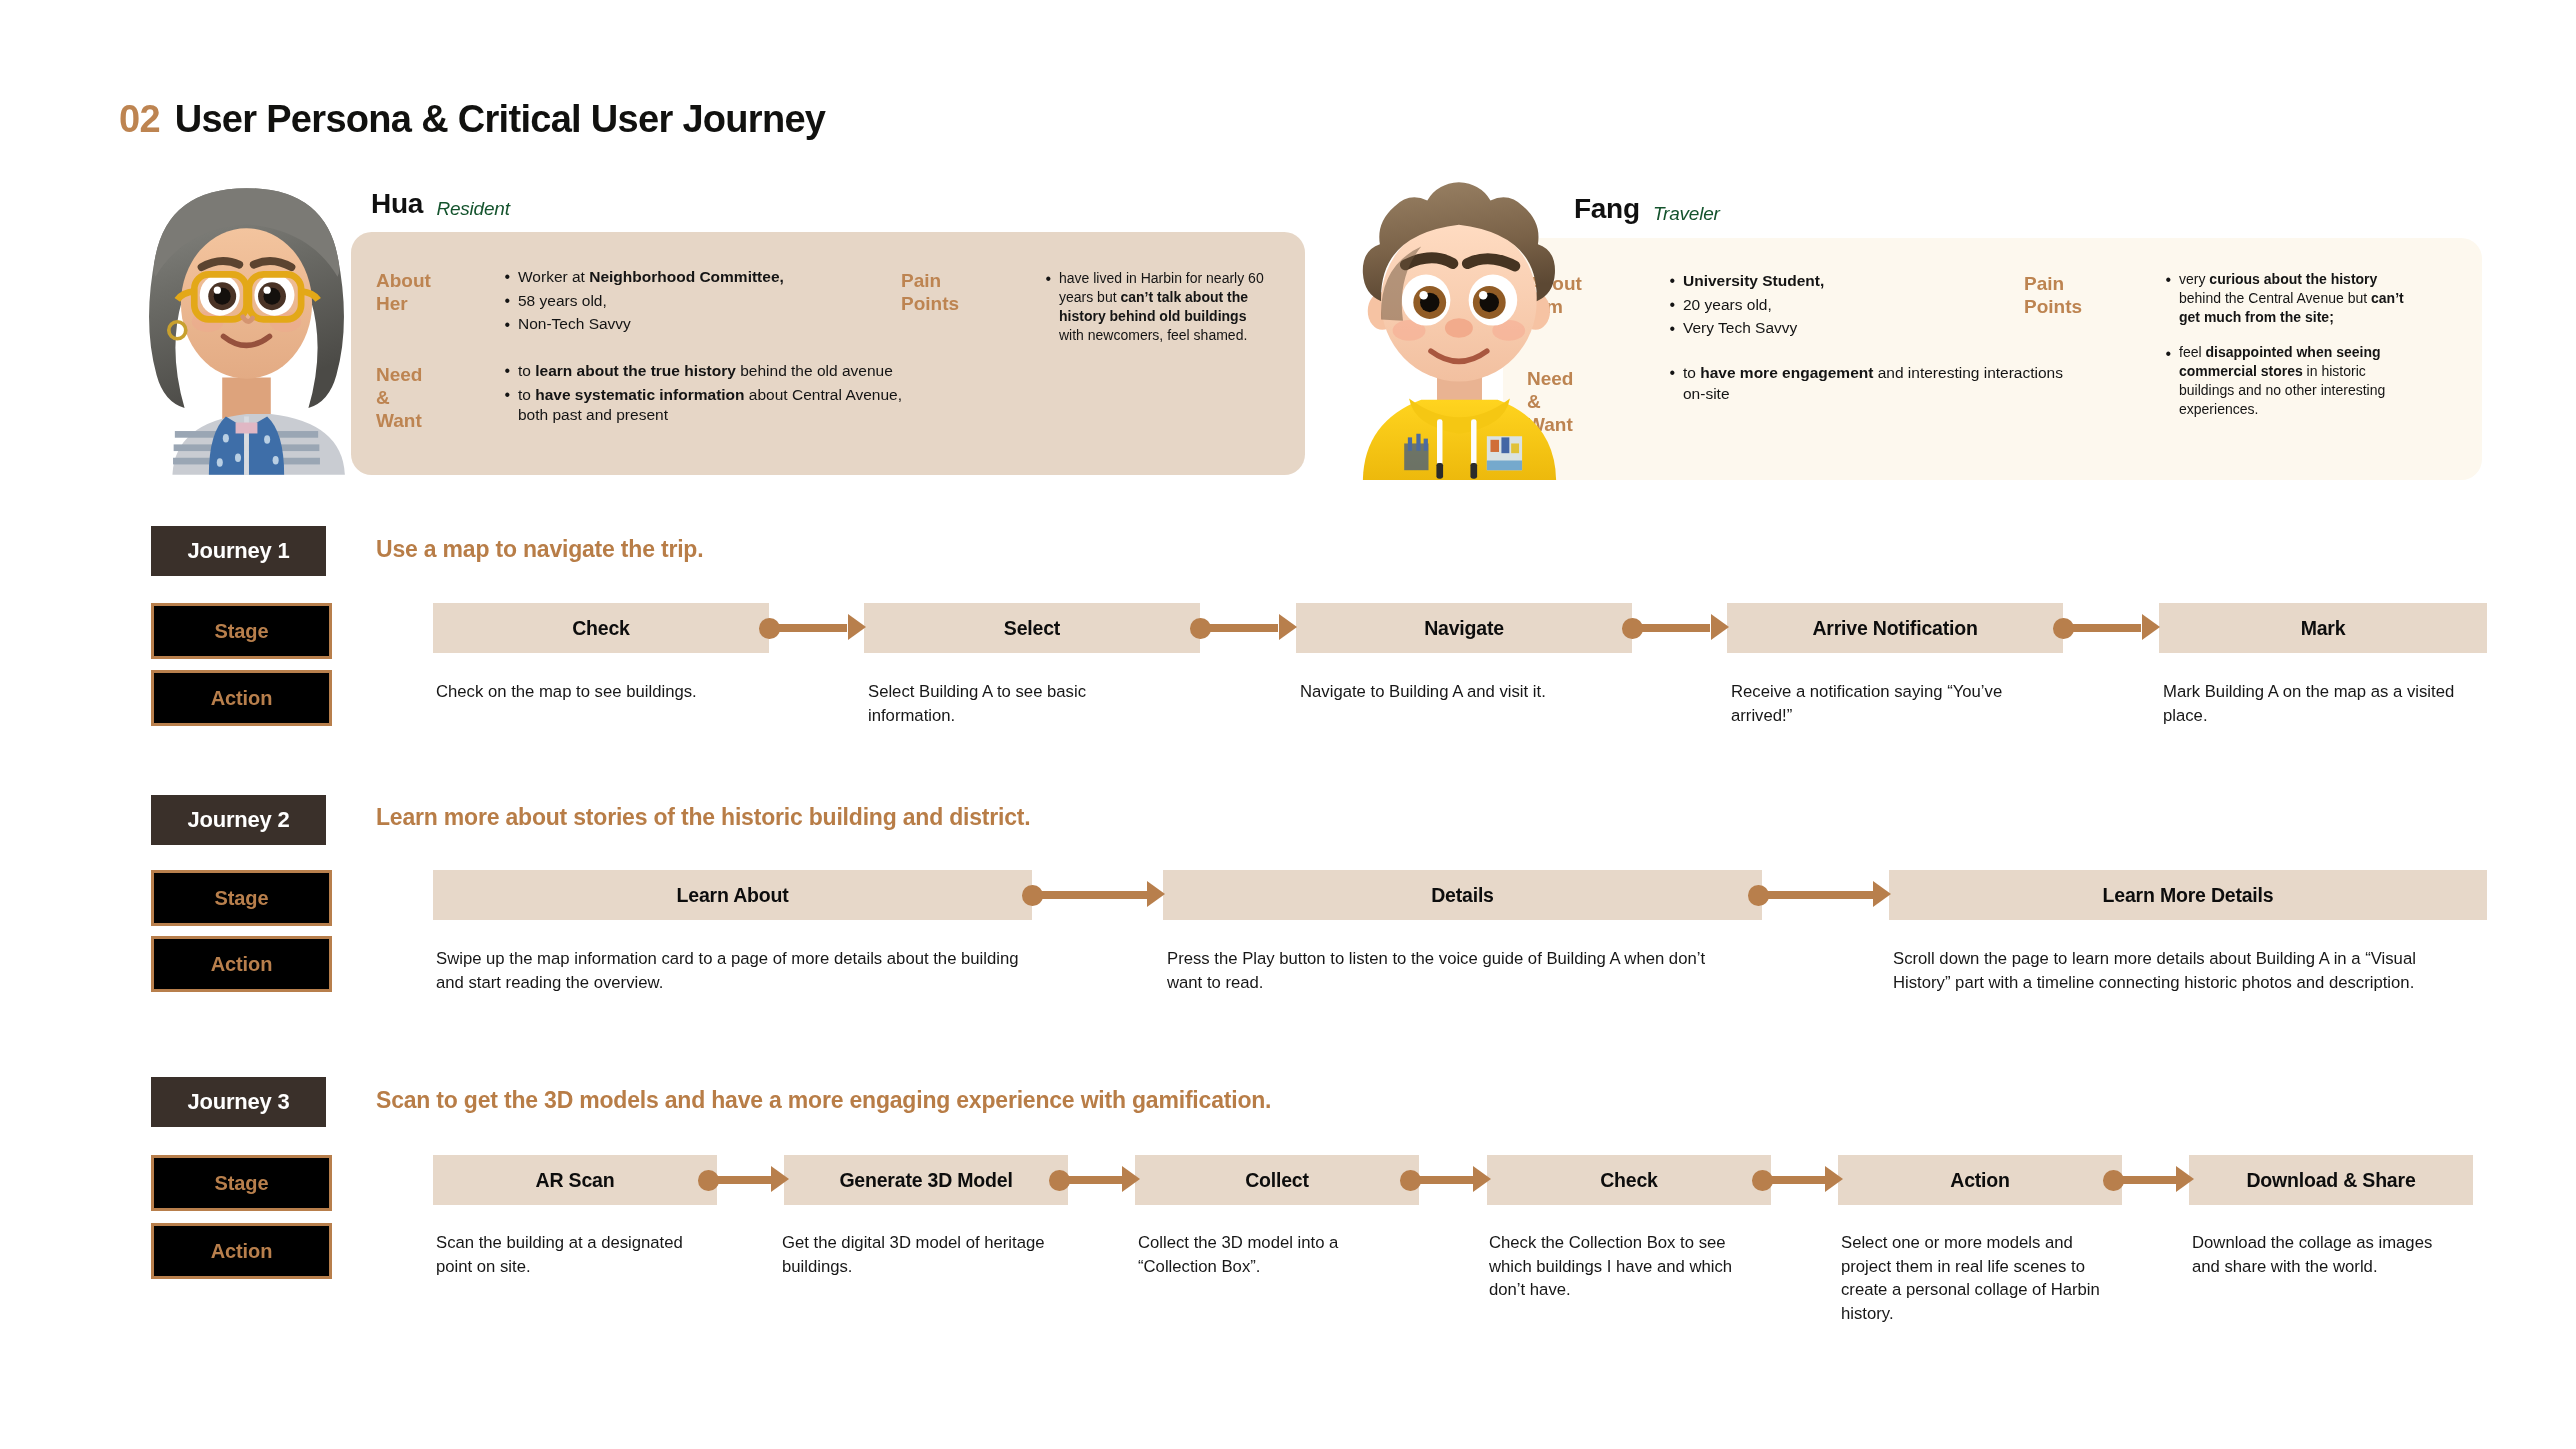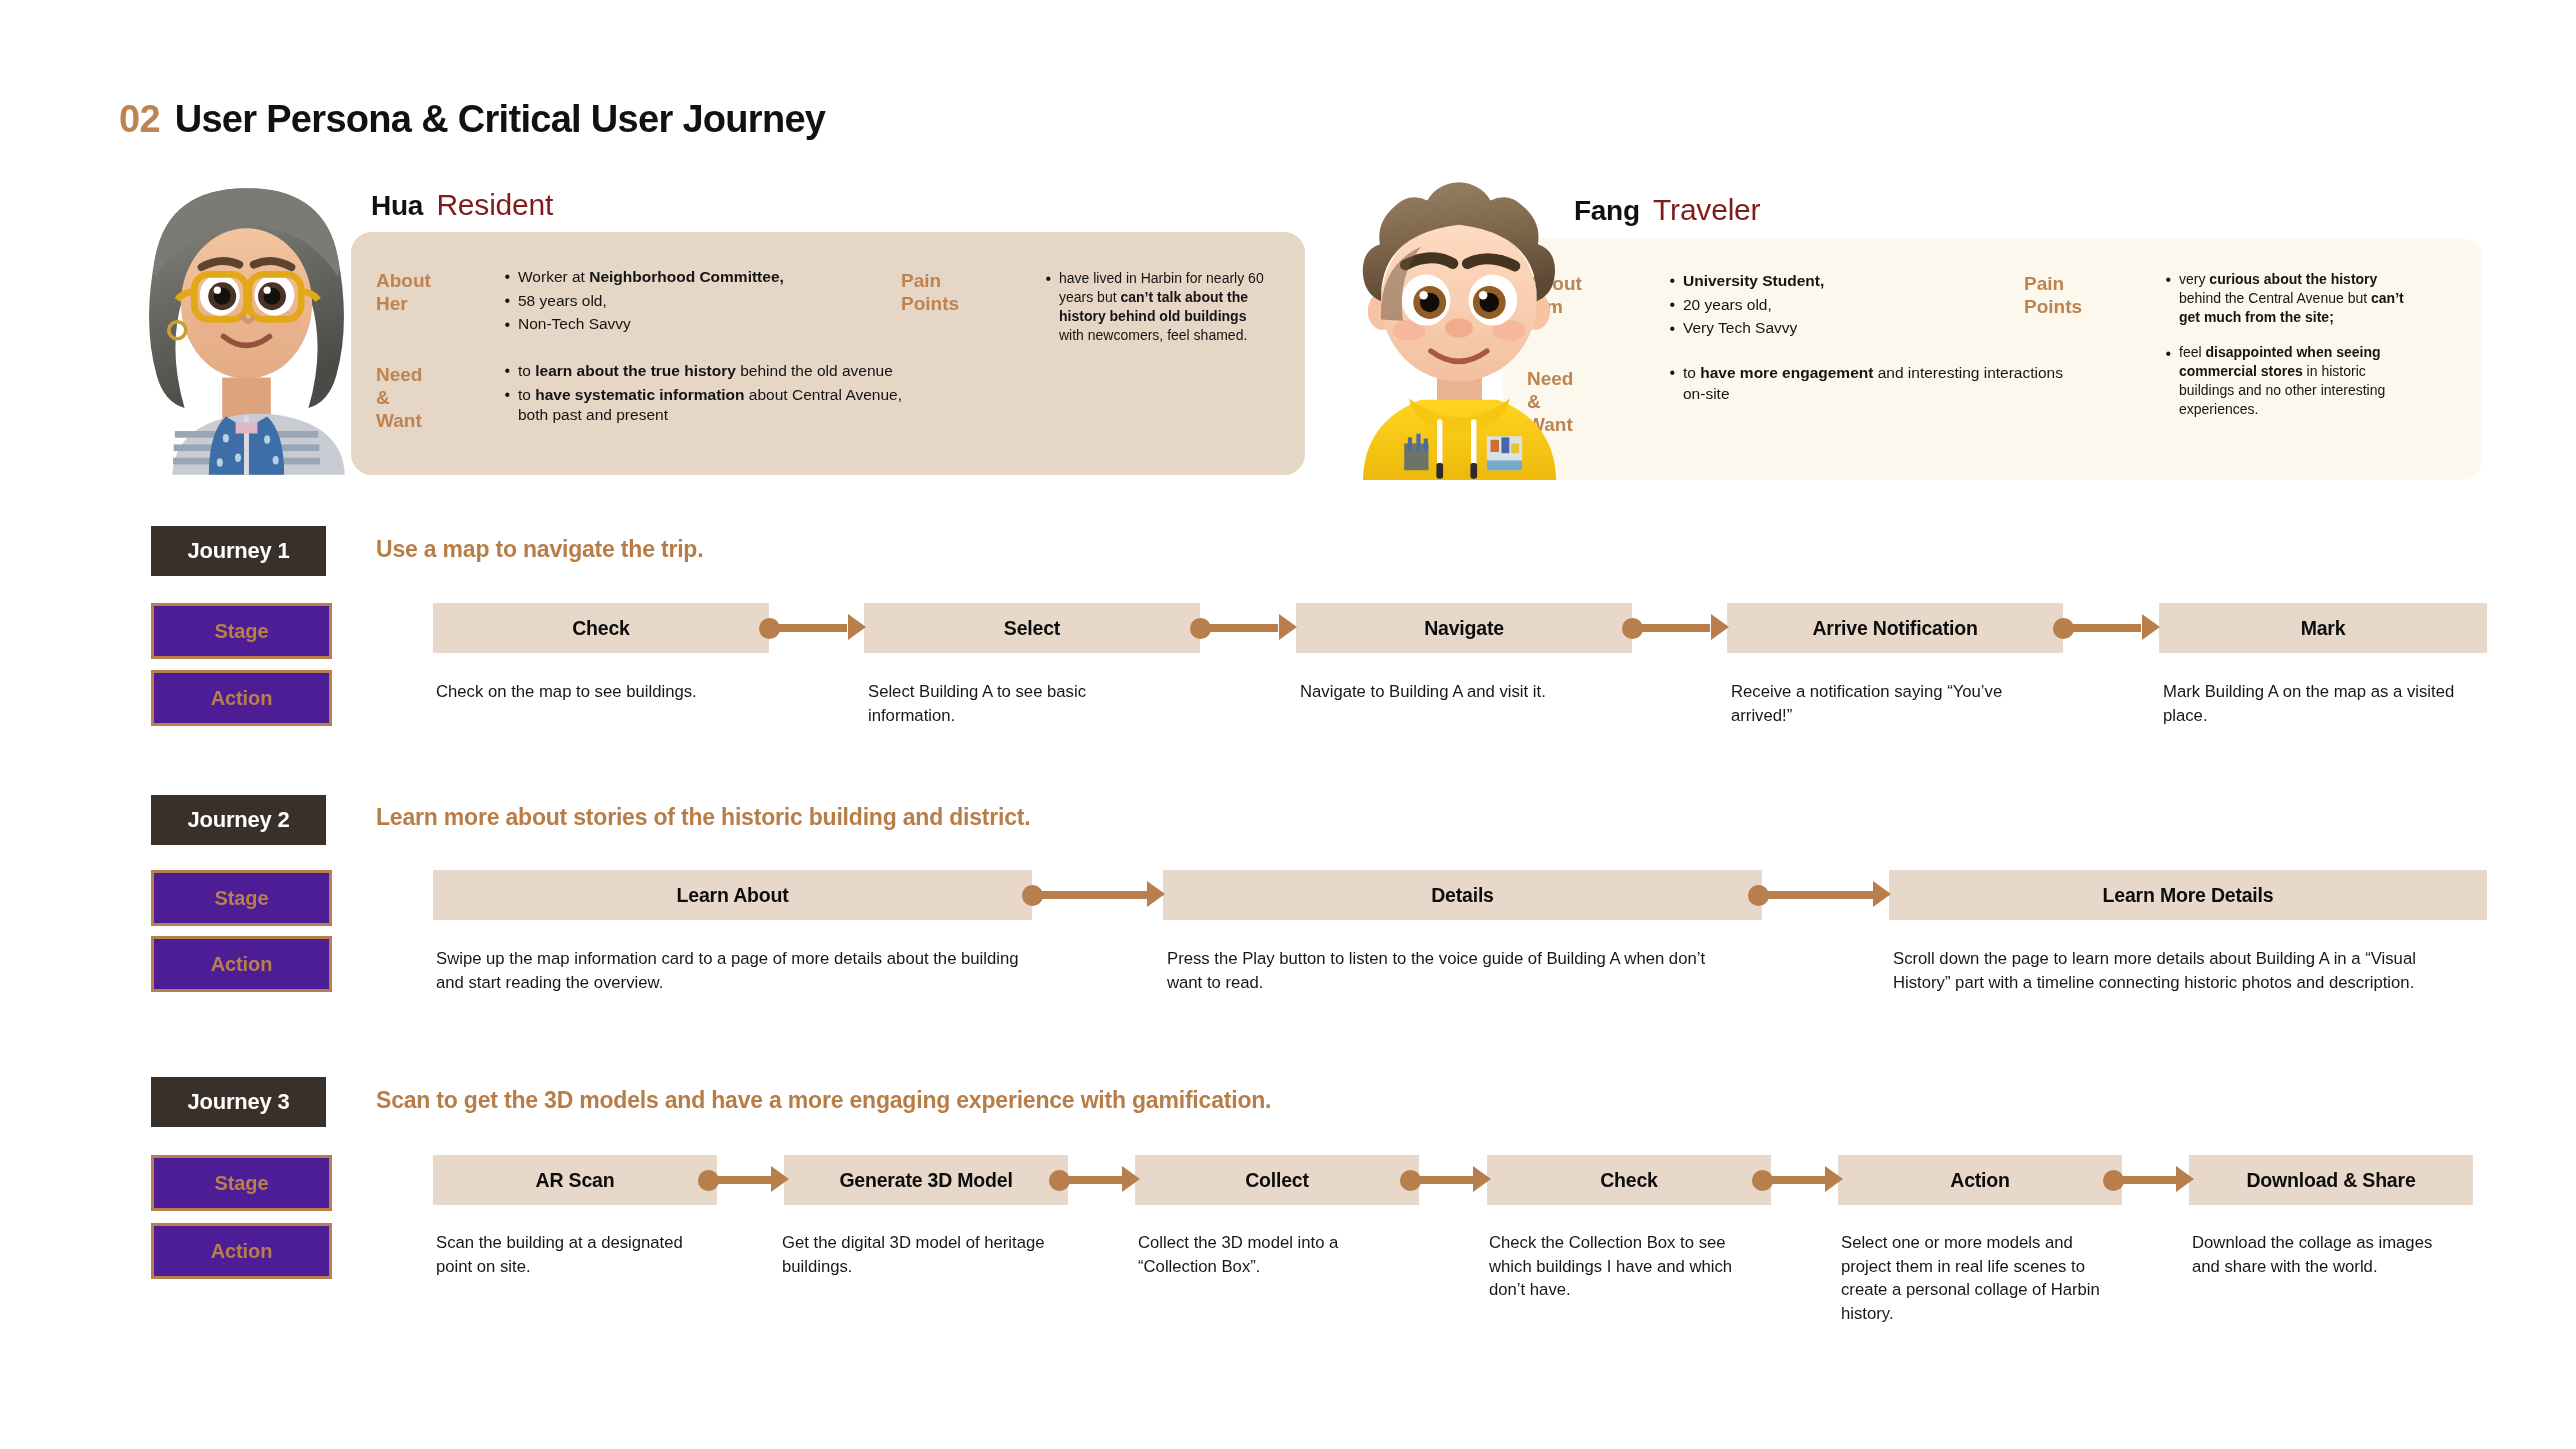--- a/index.html
+++ b/index.html
@@ -13,21 +13,21 @@
 
   
   .header{position:absolute;left:119px;top:98px;display:flex;align-items:baseline;gap:14.6px;}
   .hdr-num{font-size:38px;font-weight:bold;color:#bd8451;letter-spacing:-0.6px;}
   .hdr-title{font-size:38px;font-weight:bold;color:#11110f;letter-spacing:-0.7px;}
 
   
   .persona{position:absolute;}
   .persona-name-row{position:absolute;display:flex;align-items:flex-end;gap:13.4px;white-space:nowrap;}
   .p-name{font-size:28px;font-weight:bold;color:#101010;letter-spacing:-0.3px;}
-  .p-role{font-size:30px;font-weight:normal;color:#7f1d1d;letter-spacing:-0.2px;}
+  .p-role{font-size:19px;font-weight:normal;color:#14532d;letter-spacing:-0.2px;font-style:italic;}
 
   .p-card{position:absolute;border-radius:20.7px;}
   .p-card.hua{background:#e6d6c6;}
   .p-card.fang{background:#fdf8ee;}
 
   .p-avatar{position:absolute;z-index:5;}
 
   .sec-label{position:absolute;font-size:19px;font-weight:bold;color:#bd8451;line-height:1.22;white-space:pre-line;}
   .bullets{position:absolute;}
   .bullets ul{margin:0;padding:0;list-style:none;}
@@ -35,21 +35,21 @@
   .bullets li:before{content:"•";position:absolute;left:2.4px;top:-0.6px;font-size:16px;color:#141414;}
   .bullets li b{font-weight:bold;}
   .bullets.small li{font-size:14px;line-height:1.36;margin-bottom:2.4px;}
 
   
   .journey{position:absolute;left:0;top:0;width:2576px;}
   .j-badge{position:absolute;background:#3a302a;display:flex;align-items:center;justify-content:center;}
   .j-badge span{color:#ffffff;font-size:22px;font-weight:bold;letter-spacing:-0.2px;}
   .j-title{position:absolute;font-size:23px;font-weight:bold;color:#b87d47;letter-spacing:-0.2px;white-space:nowrap;}
 
-  .row-label{position:absolute;border:3px solid #b87f4c;background:#4c1d95;display:flex;align-items:center;justify-content:center;}
+  .row-label{position:absolute;border:3px solid #b87f4c;background:#000000;display:flex;align-items:center;justify-content:center;}
   .row-label span{color:#b87f4c;font-size:20px;font-weight:bold;letter-spacing:-0.1px;}
 
   .stage-box{position:absolute;background:#e7d8c9;display:flex;align-items:center;justify-content:center;}
   .stage-box span{font-size:19.5px;font-weight:bold;color:#0d0d0d;letter-spacing:-0.2px;text-align:center;}
 
   .action-text{position:absolute;font-size:16.7px;line-height:1.42;color:#171717;}
 
   .conn{position:absolute;height:36px;z-index:9;}
   .conn .dot{position:absolute;left:0;top:8px;width:20.7px;height:20.7px;border-radius:50%;background:#b87f4c;}
   .conn .bar{position:absolute;left:13.4px;top:14px;height:8px;background:#b87f4c;}

